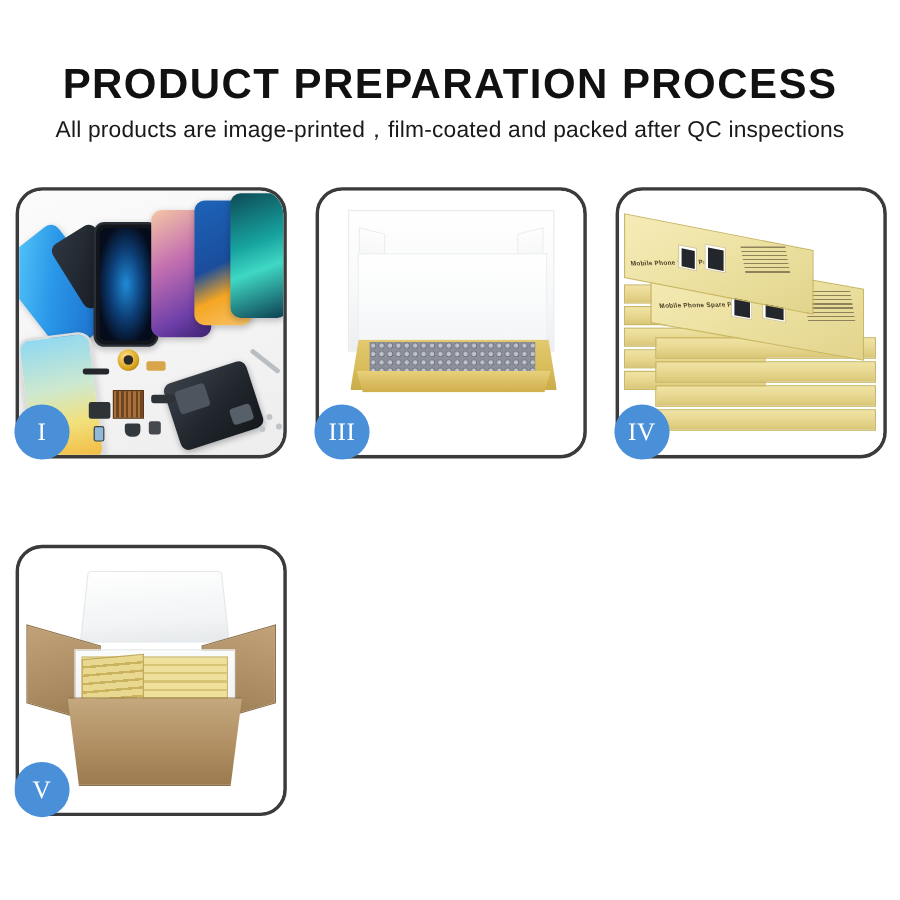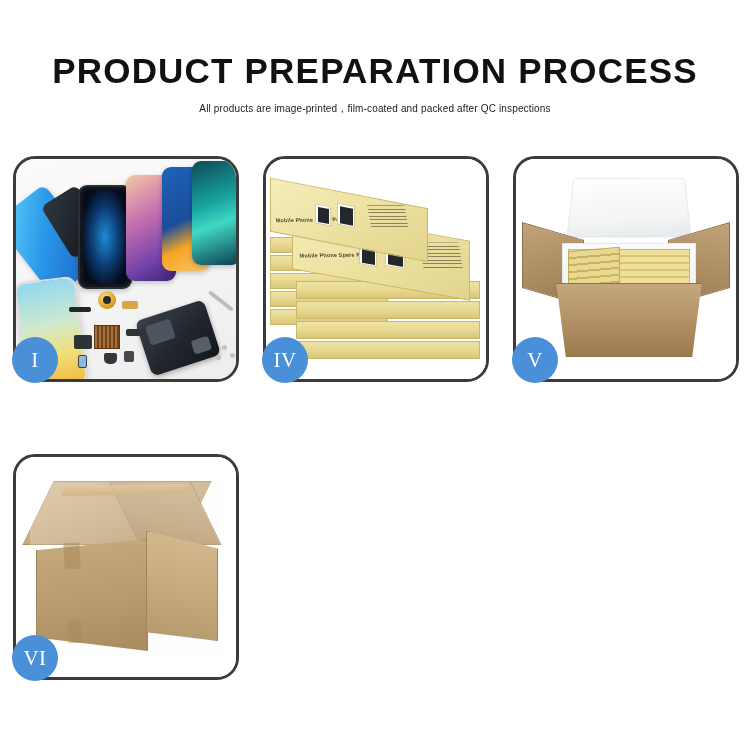--- a/index.html
+++ b/index.html
@@ -35,21 +35,21 @@
     font-weight: 700;
     letter-spacing: 1.2px;
     color: #111111;
     line-height: 42px;
     white-space: nowrap;
   }
 
   .subtitle {
     margin-top: 7px;
     font-family: "Liberation Sans", sans-serif;
-    font-size: 10px;
+    font-size: 19px;
     font-weight: 400;
     letter-spacing: 0.15px;
     color: #1a1a1a;
     line-height: 20px;
     white-space: nowrap;
   }
 
   
   .grid {
     position: absolute;
@@ -420,20 +420,33 @@
         <div class="part pt-cam"></div>
         <div class="part pt-tweez"></div>
         <div class="part pt-screw1"></div>
         <div class="part pt-screw2"></div>
         <div class="part pt-screw3"></div>
       </div>
       <div class="badge">I</div>
     </div>
 
 
+    <div class="panel">
+      <div class="panel-inner p3">
+        <div class="b3-lid">
+          <div class="b3-lid-flapL"></div>
+          <div class="b3-lid-flapR"></div>
+        </div>
+        <div class="b3-foam"></div>
+        <div class="b3-tray"></div>
+        <div class="b3-bubble"></div>
+        <div class="b3-tray-front"></div>
+      </div>
+      <div class="badge">III</div>
+    </div>
 
     <div class="panel">
       <div class="panel-inner p4">
         <div class="stack">
 
           <div class="sbox" style="left:0px;  top:56px;  width:118px; height:16px;"></div>
           <div class="sbox" style="left:0px;  top:74px;  width:118px; height:16px;"></div>
           <div class="sbox" style="left:0px;  top:92px;  width:118px; height:16px;"></div>
           <div class="sbox" style="left:0px;  top:110px; width:118px; height:16px;"></div>
           <div class="sbox" style="left:0px;  top:128px; width:118px; height:16px;"></div>
@@ -476,28 +489,15 @@
         <div class="c5-flapL"></div>
         <div class="c5-flapR"></div>
         <div class="c5-inner"></div>
         <div class="c5-yellow"></div>
         <div class="c5-yellow2"></div>
         <div class="c5-body"></div>
       </div>
       <div class="badge">V</div>
     </div>
 
-    <div class="panel">
-      <div class="panel-inner p6">
-        <div class="c6-wrap"></div>
-        <div class="c6-top"></div>
-        <div class="c6-topR"></div>
-        <div class="c6-tape"></div>
-        <div class="c6-front"></div>
-        <div class="c6-side"></div>
-        <div class="c6-seamA"></div>
-        <div class="c6-seamB"></div>
-      </div>
-      <div class="badge">VI</div>
-    </div>
 
   </div>
 </div>
 
 </body></html>

